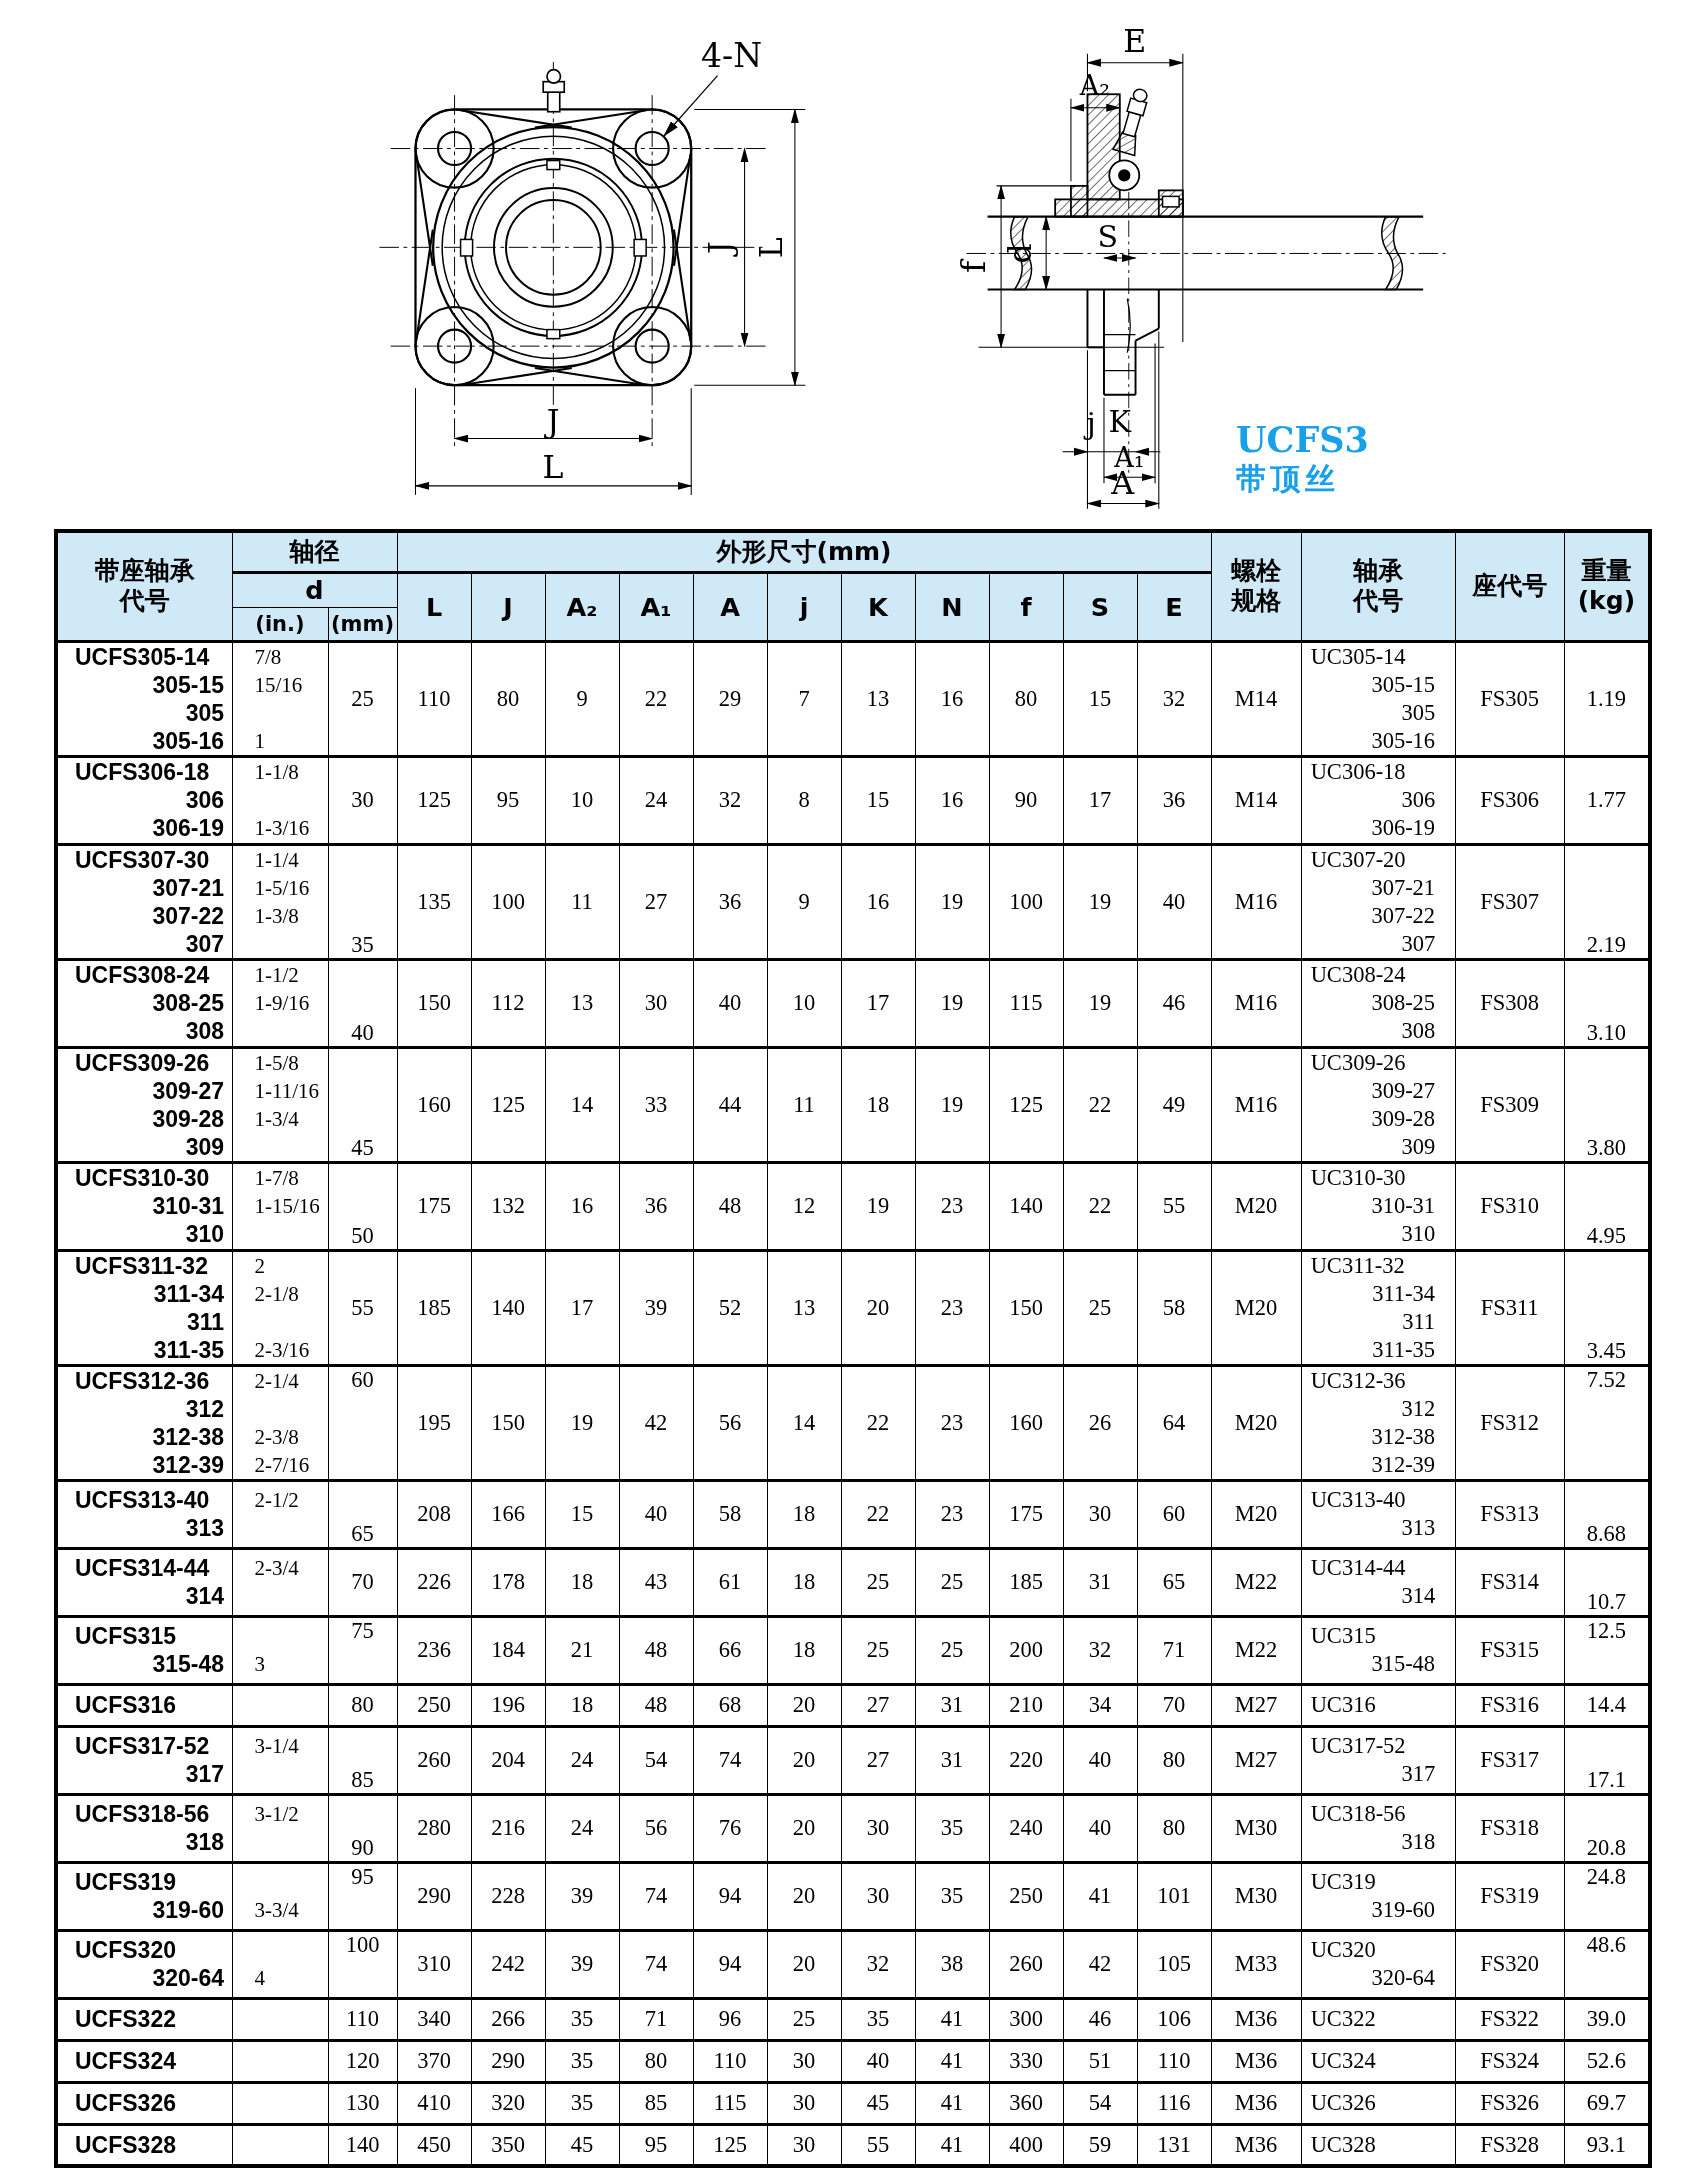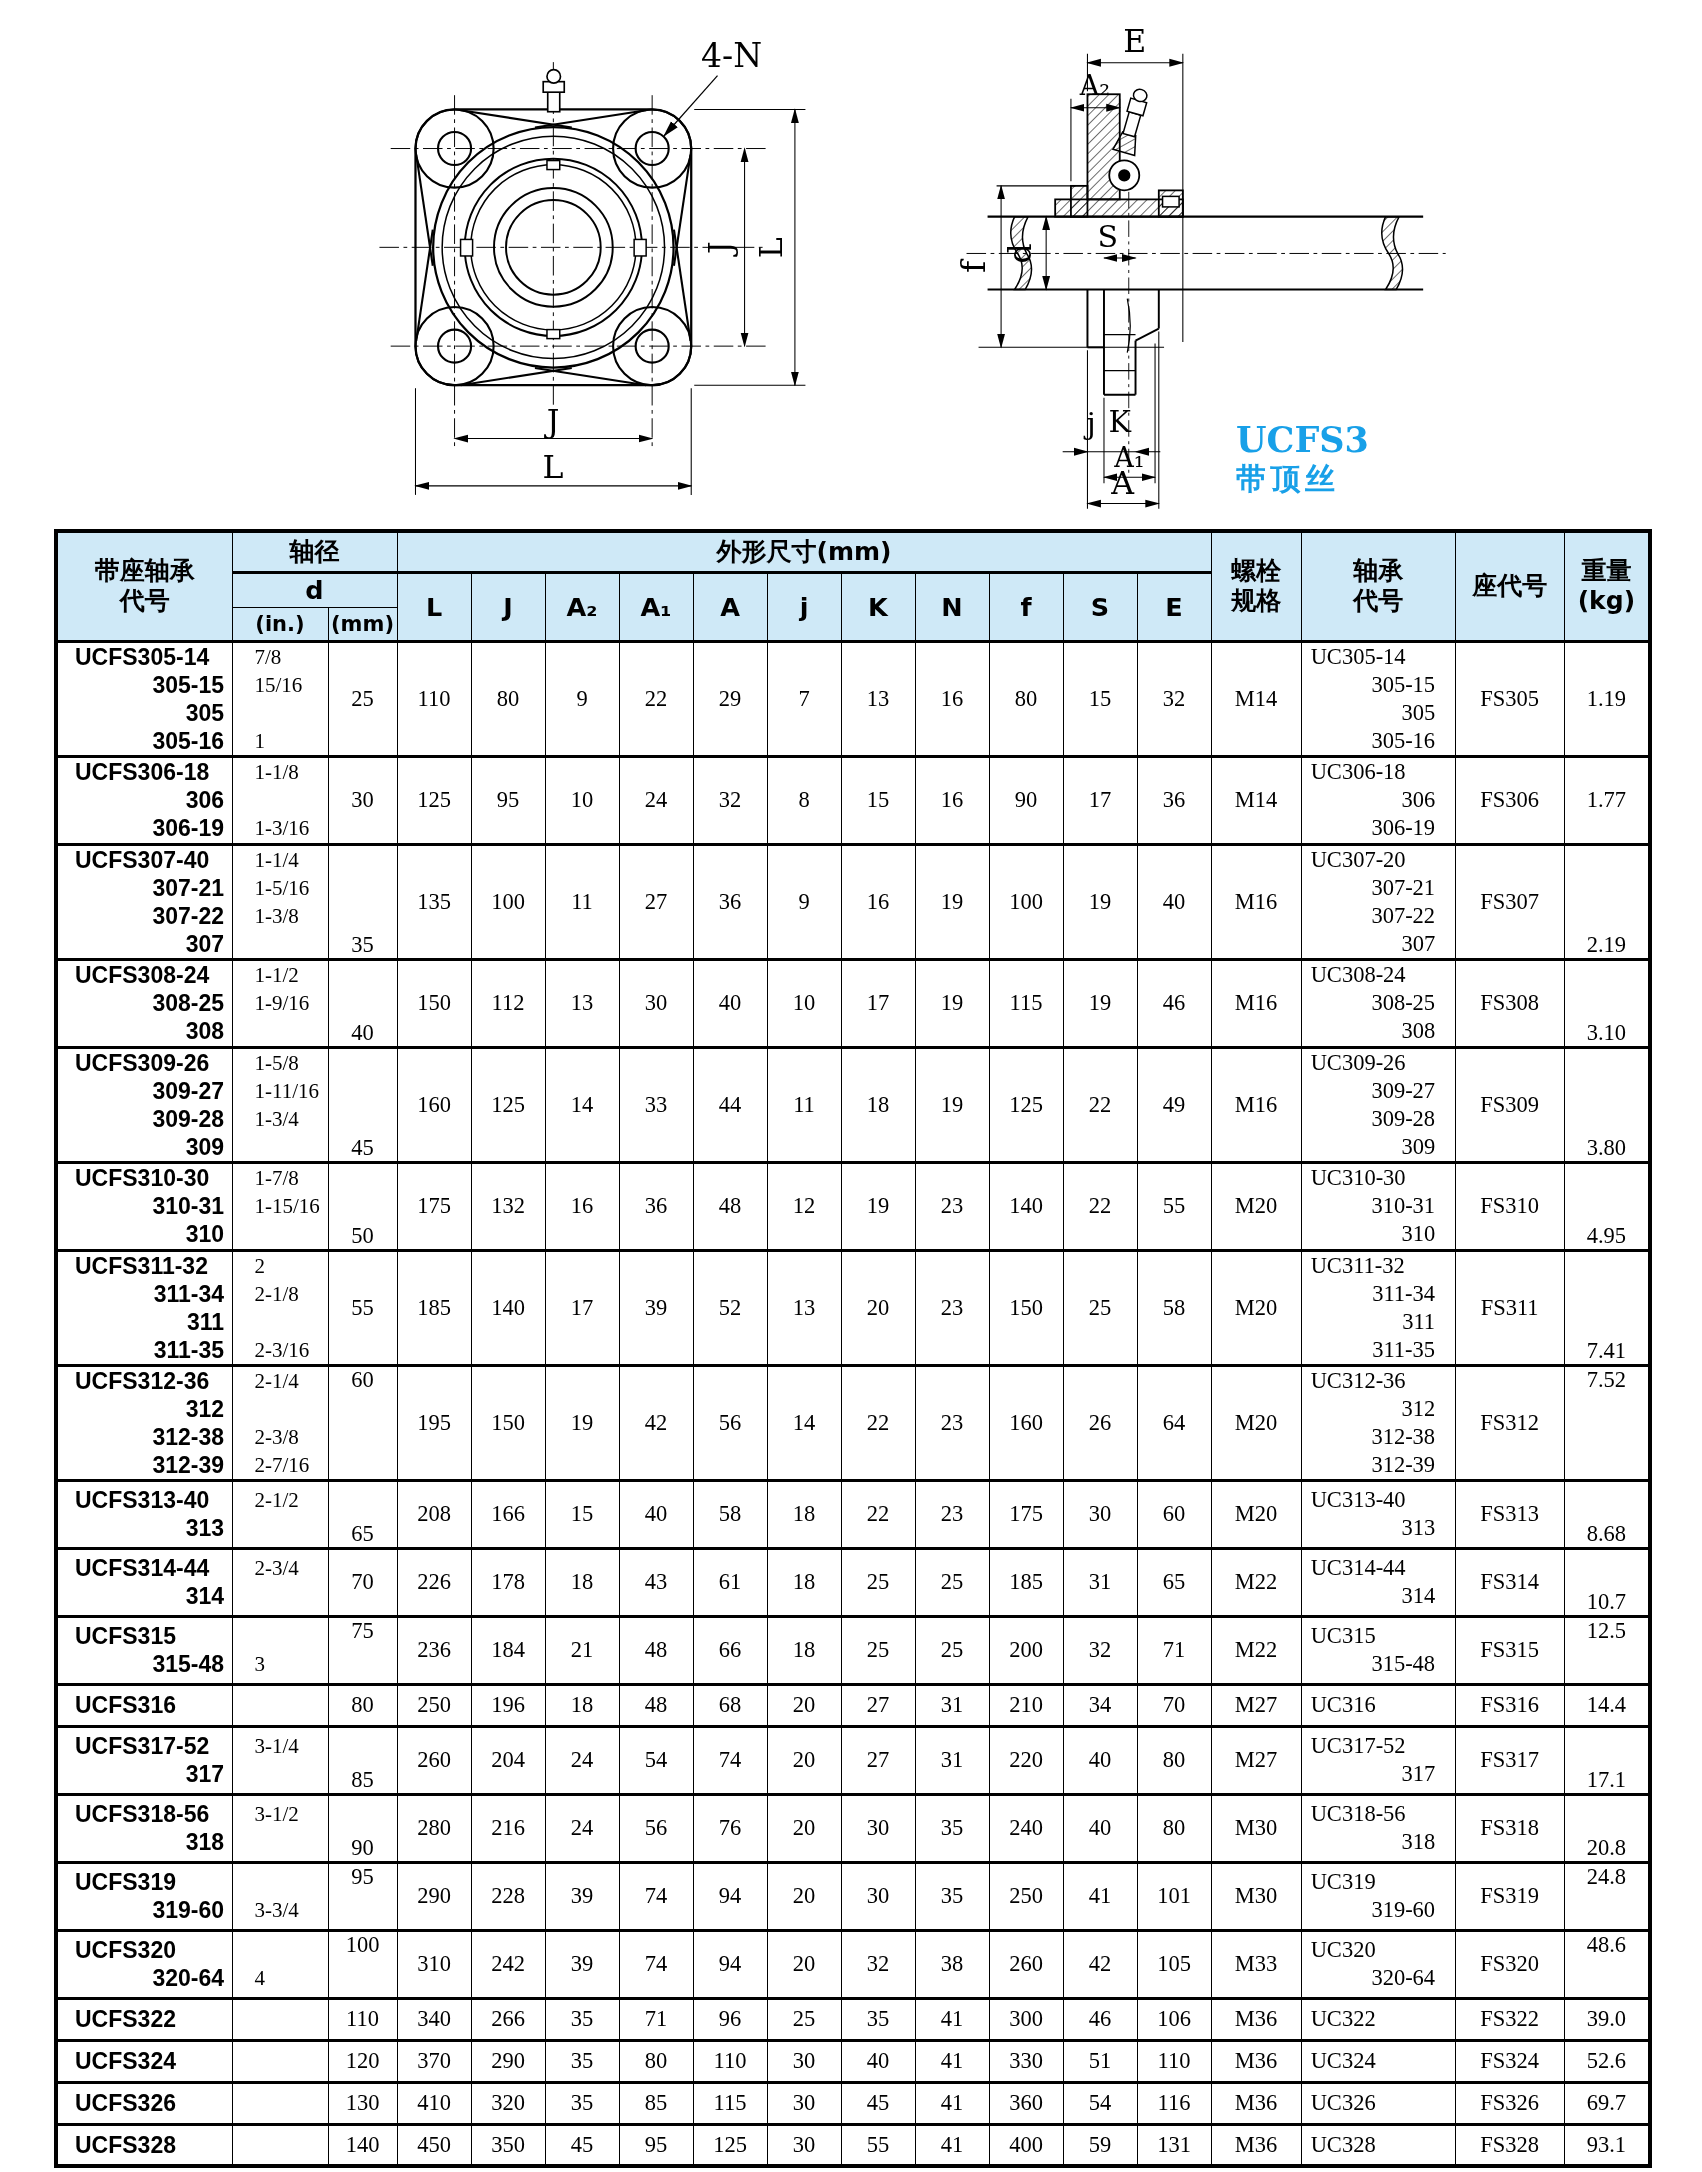--- a/index.html
+++ b/index.html
@@ -337,21 +337,21 @@
           <td class="bcode">
             <div class="ln first">UC306-18</div>
             <div class="ln cont">306</div>
             <div class="ln cont">306-19</div>
           </td>
           <td class="hcode">FS306</td>
           <td class="wt vc">1.77</td>
         </tr>
         <tr style="height: 112px;">
           <td class="code">
-            <div class="ln first">UCFS307-40</div>
+            <div class="ln first">UCFS307-30</div>
             <div class="ln cont">307-21</div>
             <div class="ln cont">307-22</div>
             <div class="ln cont">307</div>
           </td>
           <td class="din">
             <div class="ln first">1-1/4</div>
             <div class="ln cont">1-5/16</div>
             <div class="ln cont">1-3/8</div>
             <div class="ln cont"></div>
           </td>
@@ -502,21 +502,21 @@
           <td class="num">25</td>
           <td class="num">58</td>
           <td class="bolt">M20</td>
           <td class="bcode">
             <div class="ln first">UC311-32</div>
             <div class="ln cont">311-34</div>
             <div class="ln cont">311</div>
             <div class="ln cont">311-35</div>
           </td>
           <td class="hcode">FS311</td>
-          <td class="wt vb">7.41</td>
+          <td class="wt vb">3.45</td>
         </tr>
         <tr style="height: 112px;">
           <td class="code">
             <div class="ln first">UCFS312-36</div>
             <div class="ln cont">312</div>
             <div class="ln cont">312-38</div>
             <div class="ln cont">312-39</div>
           </td>
           <td class="din">
             <div class="ln first">2-1/4</div>

